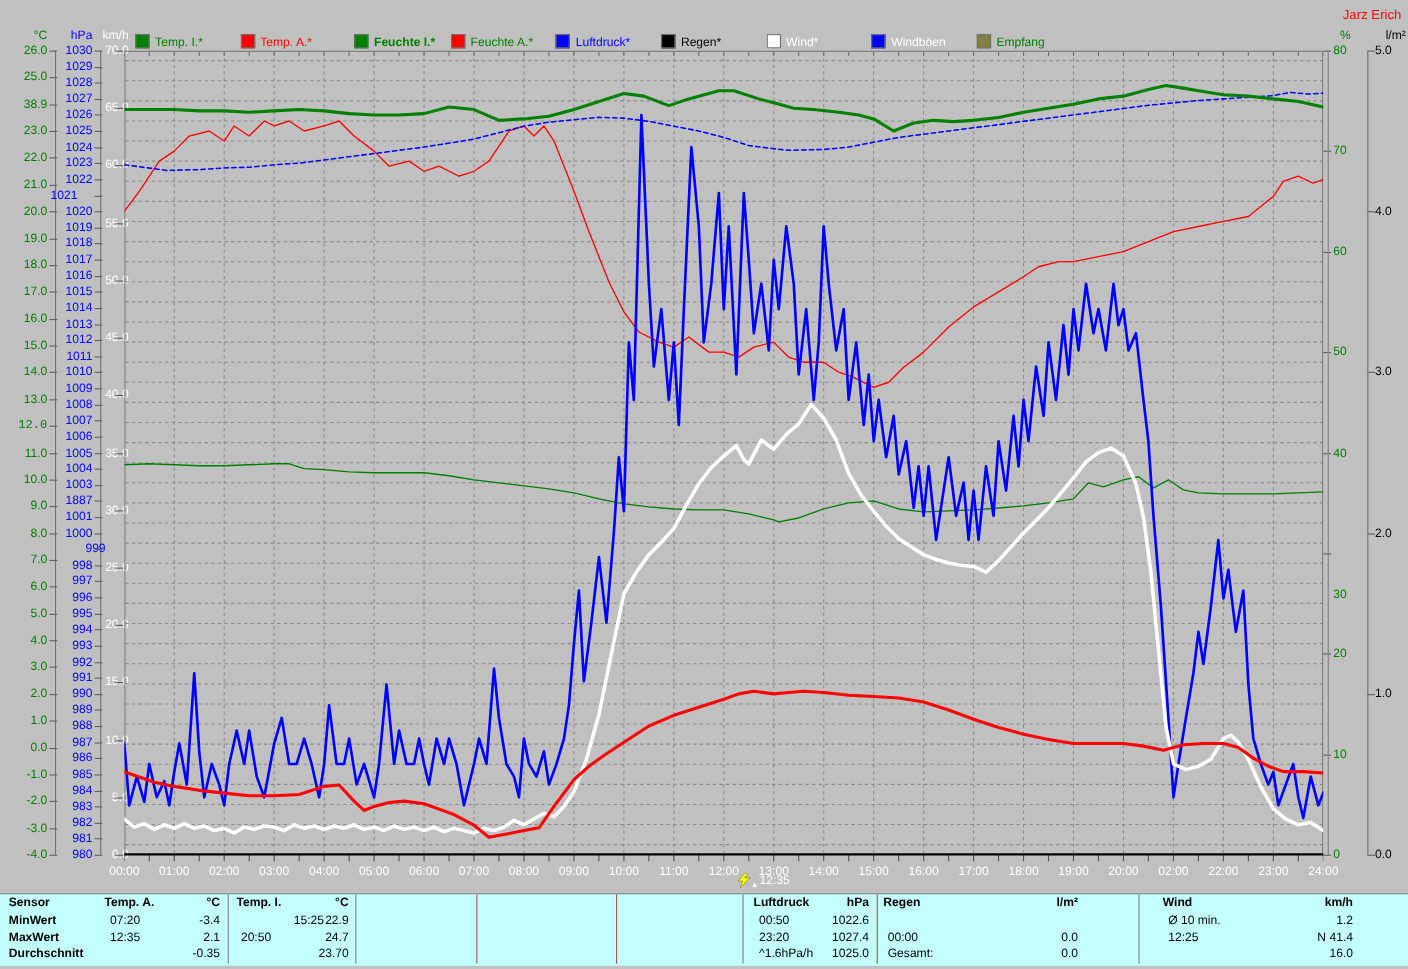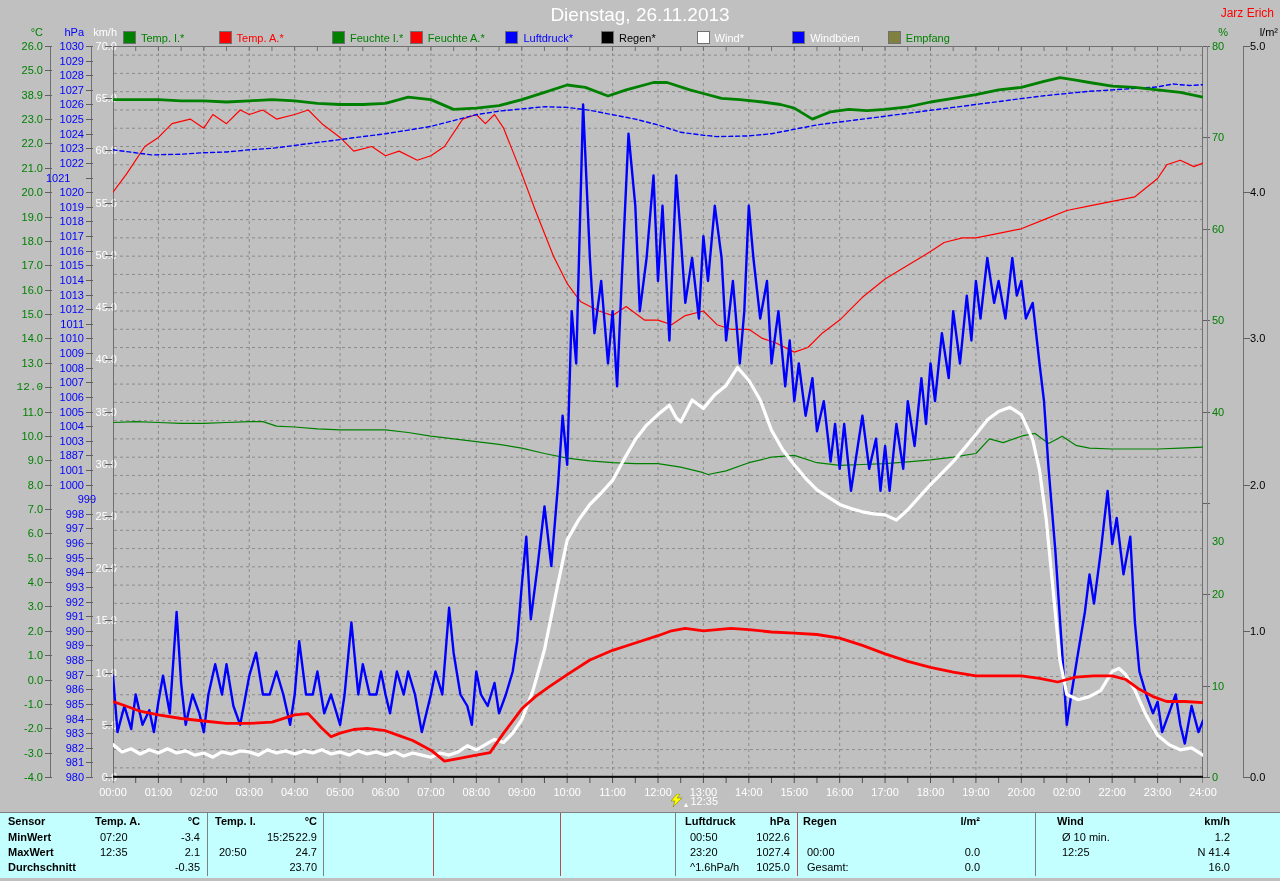--- a/index.html
+++ b/index.html
@@ -10,26 +10,25 @@
   .title{top:4px;left:0;width:1280px;text-align:center;color:#FFFFFF;font-size:19px;}
   .watermark{top:6px;right:6px;color:#FF0000;font-size:12px;}
   .lgsq{display:inline-block;width:11px;height:11px;border:1px solid #707070;
         vertical-align:-2px;margin-right:5px;position:static !important;}
   svg{position:absolute;left:113px;top:46px;}
 </style>
 </head>
 <body>
 
 <div id="app">
-  <div class="title">Dienstag, 26.11.2013</div>
   <div class="watermark">Jarz Erich</div>
   <div id="legend">
       <div style="left: 123px; top: 31px; color: rgb(0, 128, 0);"><span class="lgsq" style="background: rgb(0, 128, 0);"></span><span>Temp. I.*</span></div>
       <div style="left: 218.6px; top: 31px; color: rgb(255, 0, 0);"><span class="lgsq" style="background: rgb(255, 0, 0);"></span><span>Temp. A.*</span></div>
-      <div style="left: 332px; top: 31px; color: rgb(0, 128, 0);"><span class="lgsq" style="background: rgb(0, 128, 0);"></span><span>Feuchte I.*</span></div>
+      <div style="left: 322px; top: 31px; color: rgb(0, 128, 0); font-weight: bold;"><span class="lgsq" style="background: rgb(0, 128, 0);"></span><span>Feuchte I.*</span></div>
       <div style="left: 409.8px; top: 31px; color: rgb(0, 128, 0);"><span class="lgsq" style="background: rgb(255, 0, 0);"></span><span>Feuchte A.*</span></div>
       <div style="left: 505.4px; top: 31px; color: rgb(0, 0, 255);"><span class="lgsq" style="background: rgb(0, 0, 255);"></span><span>Luftdruck*</span></div>
       <div style="left: 601px; top: 31px; color: rgb(0, 0, 0);"><span class="lgsq" style="background: rgb(0, 0, 0);"></span><span>Regen*</span></div>
       <div style="left: 696.6px; top: 31px; color: rgb(255, 255, 255);"><span class="lgsq" style="background: rgb(255, 255, 255);"></span><span>Wind*</span></div>
       <div style="left: 792.2px; top: 31px; color: rgb(255, 255, 255);"><span class="lgsq" style="background: rgb(0, 0, 255);"></span><span>Windböen</span></div>
       <div style="left: 887.8px; top: 31px; color: rgb(0, 128, 0);"><span class="lgsq" style="background: rgb(128, 128, 64);"></span><span>Empfang</span></div>
     </div>
   <div id="axes">
       <div style="left: -5px; top: 26px; width: 48px; text-align: right; color: rgb(0, 128, 0);">°C</div>
       <div style="left: 36px; top: 26px; width: 48px; text-align: right; color: rgb(0, 0, 255);">hPa</div>

